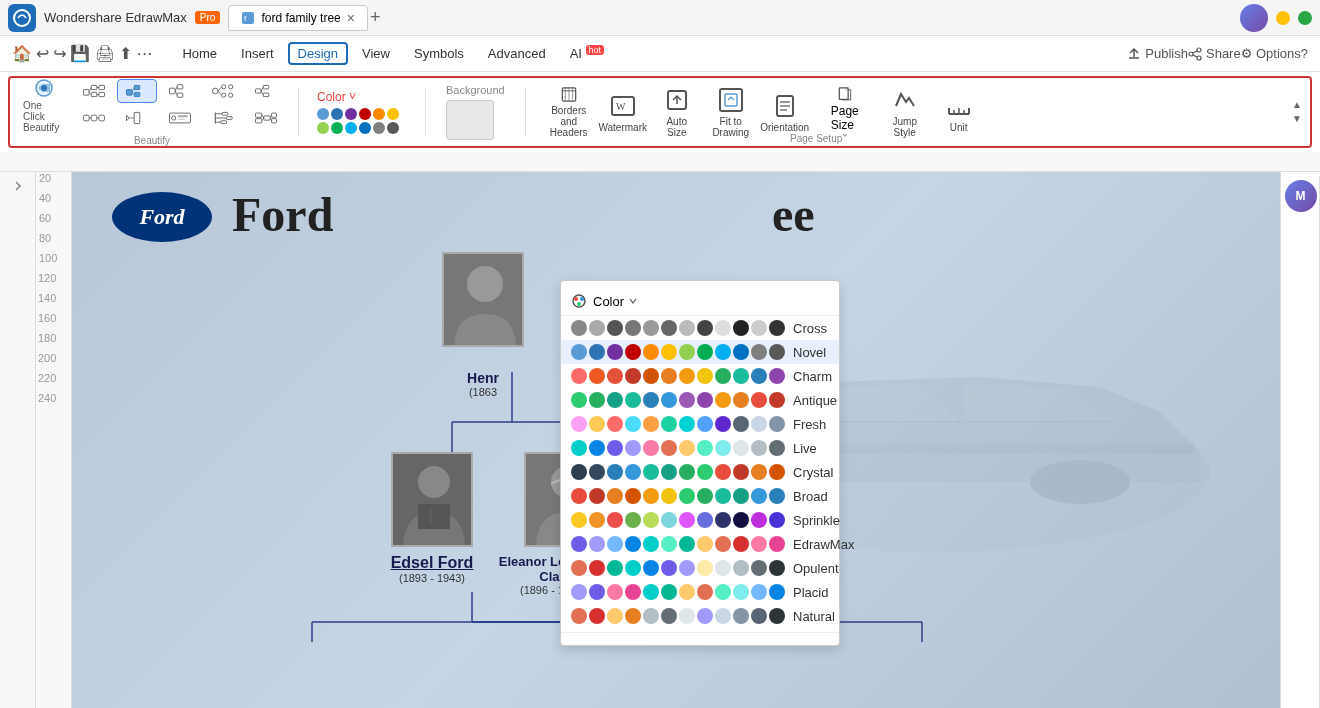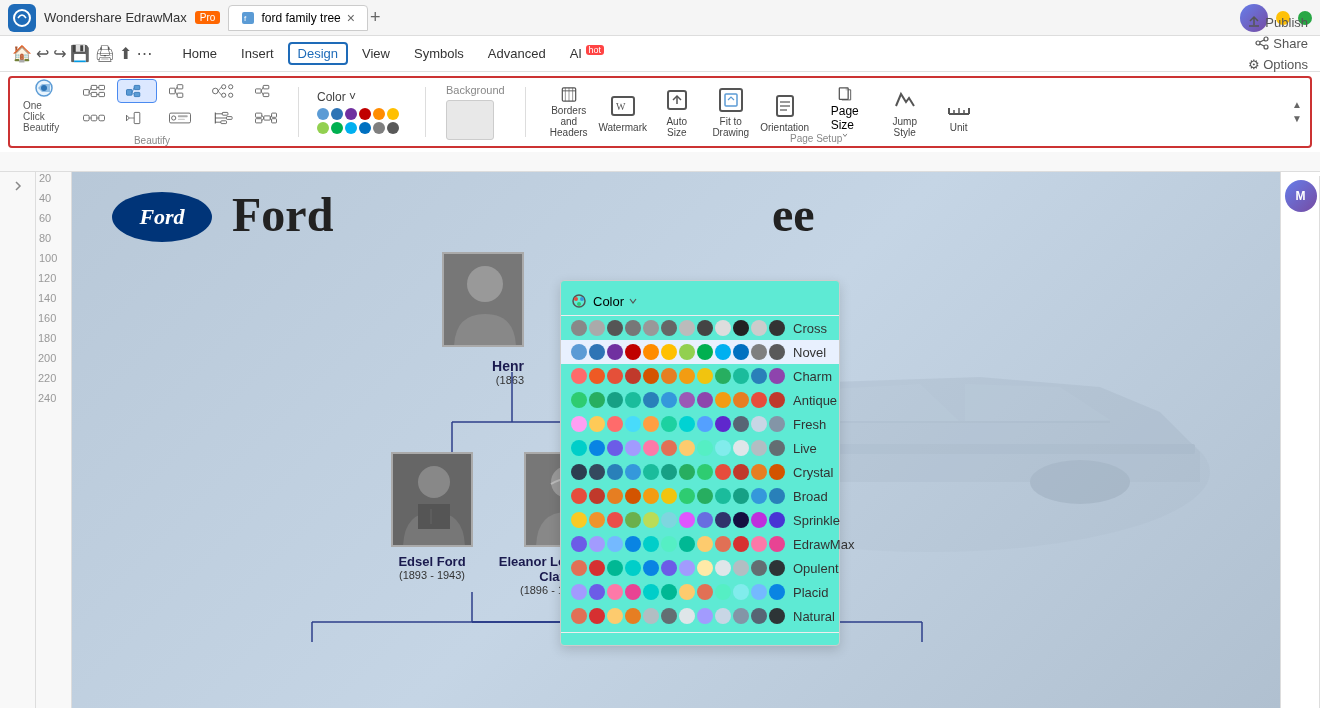--- a/index.html
+++ b/index.html
@@ -23,21 +23,21 @@
     .win-maximize { background: #28a745; }
     .avatar { width: 28px; height: 28px; border-radius: 50%; background: linear-gradient(135deg, #667eea, #764ba2); }
 
     
     .menu-bar {
       display: flex; align-items: center; height: 36px; background: white;
       border-bottom: 1px solid #e0e0e0; padding: 0 12px; gap: 4px;
     }
     .menu-item { padding: 4px 10px; border-radius: 4px; cursor: pointer; font-size: 13px; color: #333; }
     .menu-item.active { color: #1e6bb8; border: 2px solid #1e6bb8; border-radius: 4px; padding: 2px 8px; }
-    .menu-right { margin-left: auto; display: flex; gap: 6px; align-items: flex-end; flex-direction: column; }
+    .menu-right { margin-left: auto; display: flex; gap: 0; align-items: flex-end; }
     .menu-right-btn { display: flex; align-items: center; gap: 4px; font-size: 13px; color: #555; cursor: pointer; }
     .hot-badge { background: #ff4444; color: white; font-size: 9px; padding: 0 3px; border-radius: 3px; vertical-align: super; }
     .undo-btn { font-size: 16px; cursor: pointer; color: #555; }
 
     
     .toolbar {
       display: flex; align-items: center; height: 72px; background: white;
       border: 2px solid #cc3333; border-radius: 4px; margin: 2px 4px; padding: 4px 8px; gap: 8px; position: relative;
     }
     .toolbar-section { display: flex; flex-direction: column; align-items: center; gap: 2px; }
@@ -67,21 +67,21 @@
     .ford-logo { position: absolute; top: 20px; left: 40px; width: 100px; height: 50px; }
     .ford-logo-oval { background: #003478; border-radius: 50%; width: 100px; height: 50px; display: flex; align-items: center; justify-content: center; }
     .ford-logo-text { color: white; font-size: 22px; font-style: italic; font-weight: bold; font-family: serif; }
     .ford-title { position: absolute; top: 15px; left: 160px; font-size: 48px; font-weight: bold; color: #222; font-family: serif; }
 
     
     .right-panel { width: 40px; background: white; border-left: 1px solid #ddd; display: flex; flex-direction: column; align-items: center; padding: 8px 0; gap: 8px; }
     .edrawmax-logo { width: 32px; height: 32px; background: linear-gradient(135deg, #667eea, #764ba2); border-radius: 50%; display: flex; align-items: center; justify-content: center; color: white; font-weight: bold; font-size: 12px; }
     .color-dropdown {
       position: absolute; top: 108px; left: 488px; width: 280px;
-      background: #5eead4; border: 1px solid #ccc; box-shadow: 0 4px 12px rgba(0,0,0,0.15);
+      background: #ffffff; border: 1px solid #ccc; box-shadow: 0 4px 12px rgba(0,0,0,0.15);
       border-radius: 4px; z-index: 200; padding: 8px 0;
     }
     .color-scheme-row { display: flex; align-items: center; padding: 4px 10px; cursor: pointer; border-radius: 0; }
     .color-scheme-row.selected { background: #e8f0fe; }
     .scheme-dots { display: flex; gap: 2px; flex: 1; }
     .dot { width: 16px; height: 16px; border-radius: 50%; }
     .scheme-name { font-size: 13px; color: #333; width: 80px; text-align: left; padding-left: 8px; }
     .dropdown-divider { height: 1px; background: #eee; margin: 4px 0; }
     .customize-btn { padding: 6px 10px; font-size: 13px; color: #1a73e8; cursor: pointer; }
 
@@ -281,21 +281,21 @@
               </div>
             </div>
           </div>
         </div>
         <div class="section-label">Beautify</div>
       </div>
 
       <div class="tb-divider"></div>
 
       <div style="display:flex; flex-direction:column; padding: 4px 6px; cursor:pointer;">
-        <div style="font-size:12px; color:#404040;">Color ˅</div>
+        <div style="font-size:12px; color:#ef4444;">Color ˅</div>
         <div style="display:flex; gap:2px; margin-top:4px; flex-wrap:wrap; width:90px;">
           <div style="width:12px;height:12px;border-radius:50%;background:#5b9bd5;"></div>
           <div style="width:12px;height:12px;border-radius:50%;background:#2e74b5;"></div>
           <div style="width:12px;height:12px;border-radius:50%;background:#7030a0;"></div>
           <div style="width:12px;height:12px;border-radius:50%;background:#c00000;"></div>
           <div style="width:12px;height:12px;border-radius:50%;background:#ff8c00;"></div>
           <div style="width:12px;height:12px;border-radius:50%;background:#ffc000;"></div>
           <div style="width:12px;height:12px;border-radius:50%;background:#92d050;"></div>
           <div style="width:12px;height:12px;border-radius:50%;background:#00b050;"></div>
           <div style="width:12px;height:12px;border-radius:50%;background:#00b0f0;"></div>
@@ -483,21 +483,21 @@
         <div style="position:absolute;top:15px;left:700px;font-size:48px;font-weight:bold;color:#222;font-family:serif;">ee</div>
 
         <div style="position:absolute;top:80px;left:370px;text-align:center;">
           <div style="width:82px;height:95px;background:#888;overflow:hidden;display:inline-block;border:2px solid #aaa;">
             <svg width="82" height="95" viewBox="0 0 82 95">
                 <rect width="82" height="95" fill="#777"></rect>
                 <circle cx="41" cy="30" r="18" fill="#999"></circle>
                 <path d="M10 95 Q10 60 41 60 Q72 60 72 95" fill="#888"></path>
               </svg>
           </div>
-          <div style="margin-top:8px;text-align:right;">
+          <div style="margin-top:20px;">
             <div style="font-size:14px;font-weight:bold;color:#1a1a4e;">Henr</div>
             <div style="font-size:11px;color:#333;">(1863</div>
           </div>
         </div>
 
         <svg style="position:absolute;top:200px;left:300px;width:500px;height:200px;">
           <line x1="140" y1="0" x2="140" y2="50" stroke="#2c3e8a" stroke-width="1.5"></line>
           <line x1="140" y1="50" x2="80" y2="50" stroke="#2c3e8a" stroke-width="1.5"></line>
           <line x1="140" y1="50" x2="220" y2="50" stroke="#2c3e8a" stroke-width="1.5"></line>
           <line x1="80" y1="50" x2="80" y2="80" stroke="#2c3e8a" stroke-width="1.5"></line>
@@ -508,21 +508,21 @@
           <div style="width:82px;height:95px;background:#888;overflow:hidden;display:inline-block;border:2px solid #aaa;">
             <svg width="82" height="95" viewBox="0 0 82 95">
                 <rect width="82" height="95" fill="#666"></rect>
                 <circle cx="41" cy="28" r="16" fill="#888"></circle>
                 <path d="M10 95 Q10 58 41 58 Q72 58 72 95" fill="#777"></path>
                 <rect x="25" y="50" width="32" height="25" fill="#555"></rect>
                 <line x1="38" y1="55" x2="38" y2="70" stroke="#666" stroke-width="1"></line>
               </svg>
           </div>
           <div style="margin-top:4px;width:100px;">
-            <div style="font-size:13px;font-weight:bold;color:#1a1a4e;">Edsel Ford</div>
+            <div style="font-size:16px;font-weight:bold;color:#1a1a4e;text-decoration:underline;">Edsel Ford</div>
             <div style="font-size:11px;color:#333;">(1893 - 1943)</div>
           </div>
         </div>
 
         <div style="position:absolute;top:280px;left:440px;text-align:center;">
           <div style="width:82px;height:95px;background:#888;overflow:hidden;display:inline-block;border:2px solid #aaa;">
             <svg width="82" height="95" viewBox="0 0 82 95">
                 <rect width="82" height="95" fill="#777"></rect>
                 <circle cx="41" cy="28" r="16" fill="#999"></circle>
                 <path d="M10 95 Q10 58 41 58 Q72 58 72 95" fill="#888"></path>

